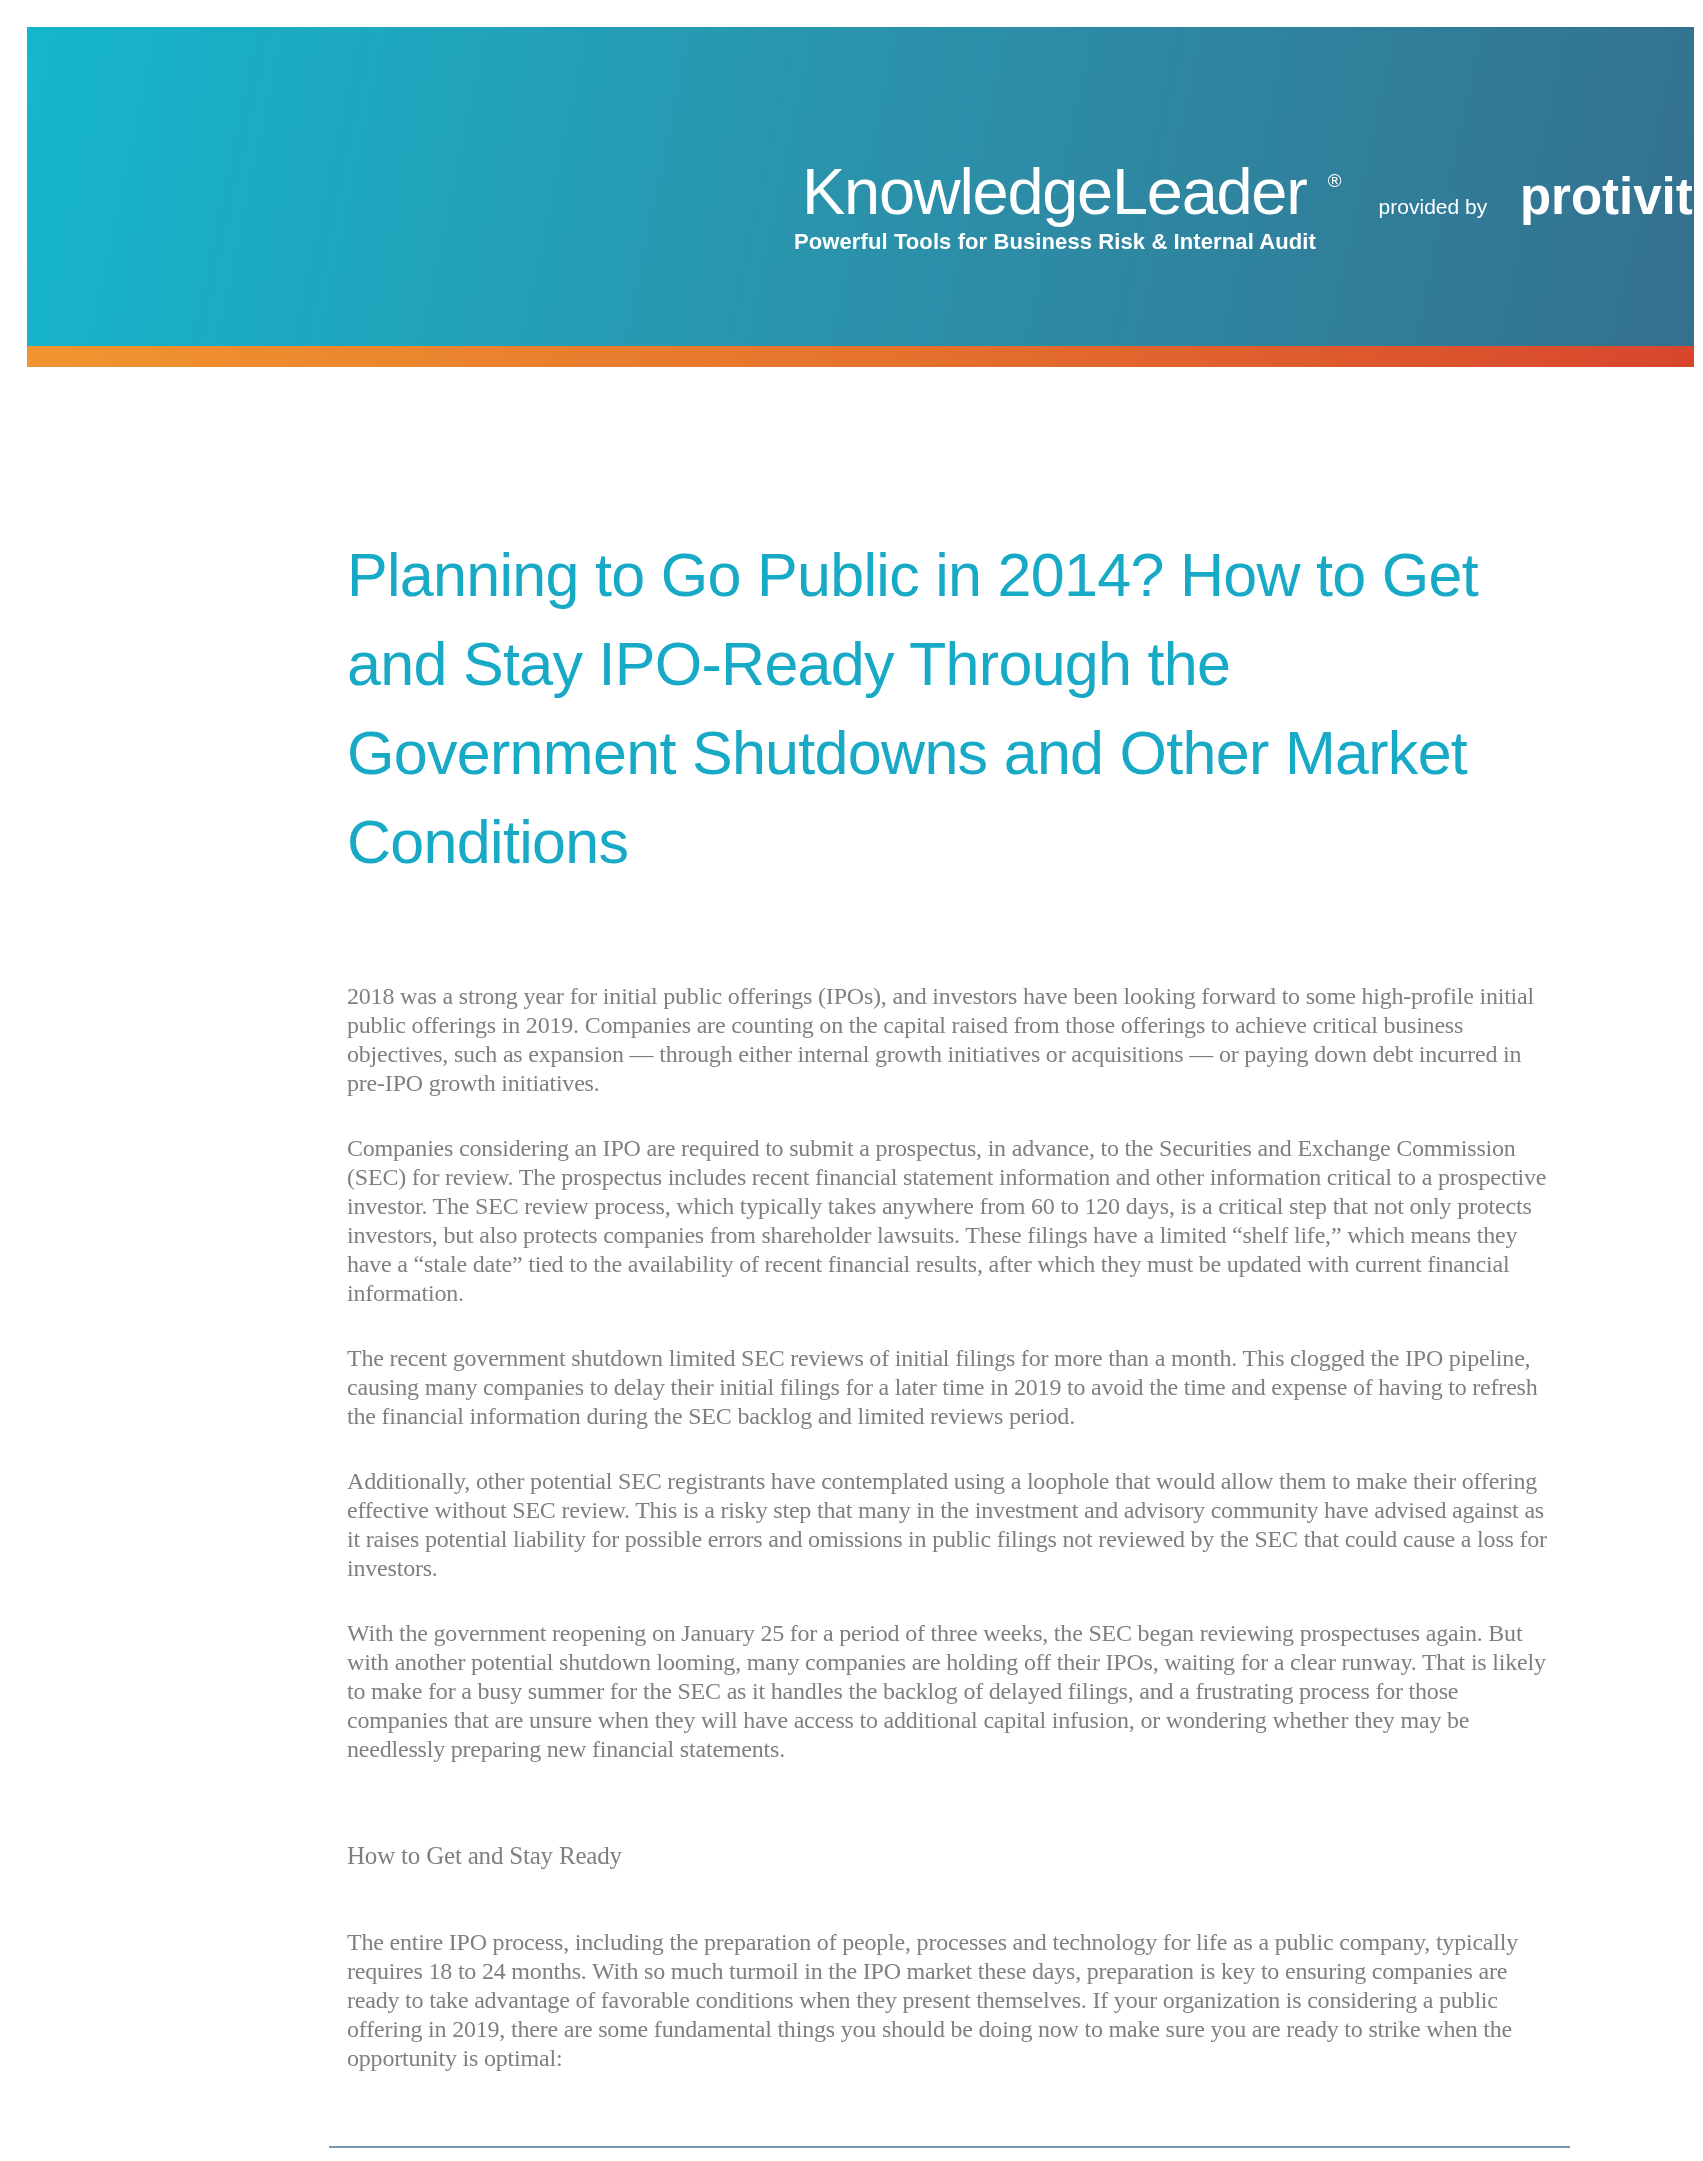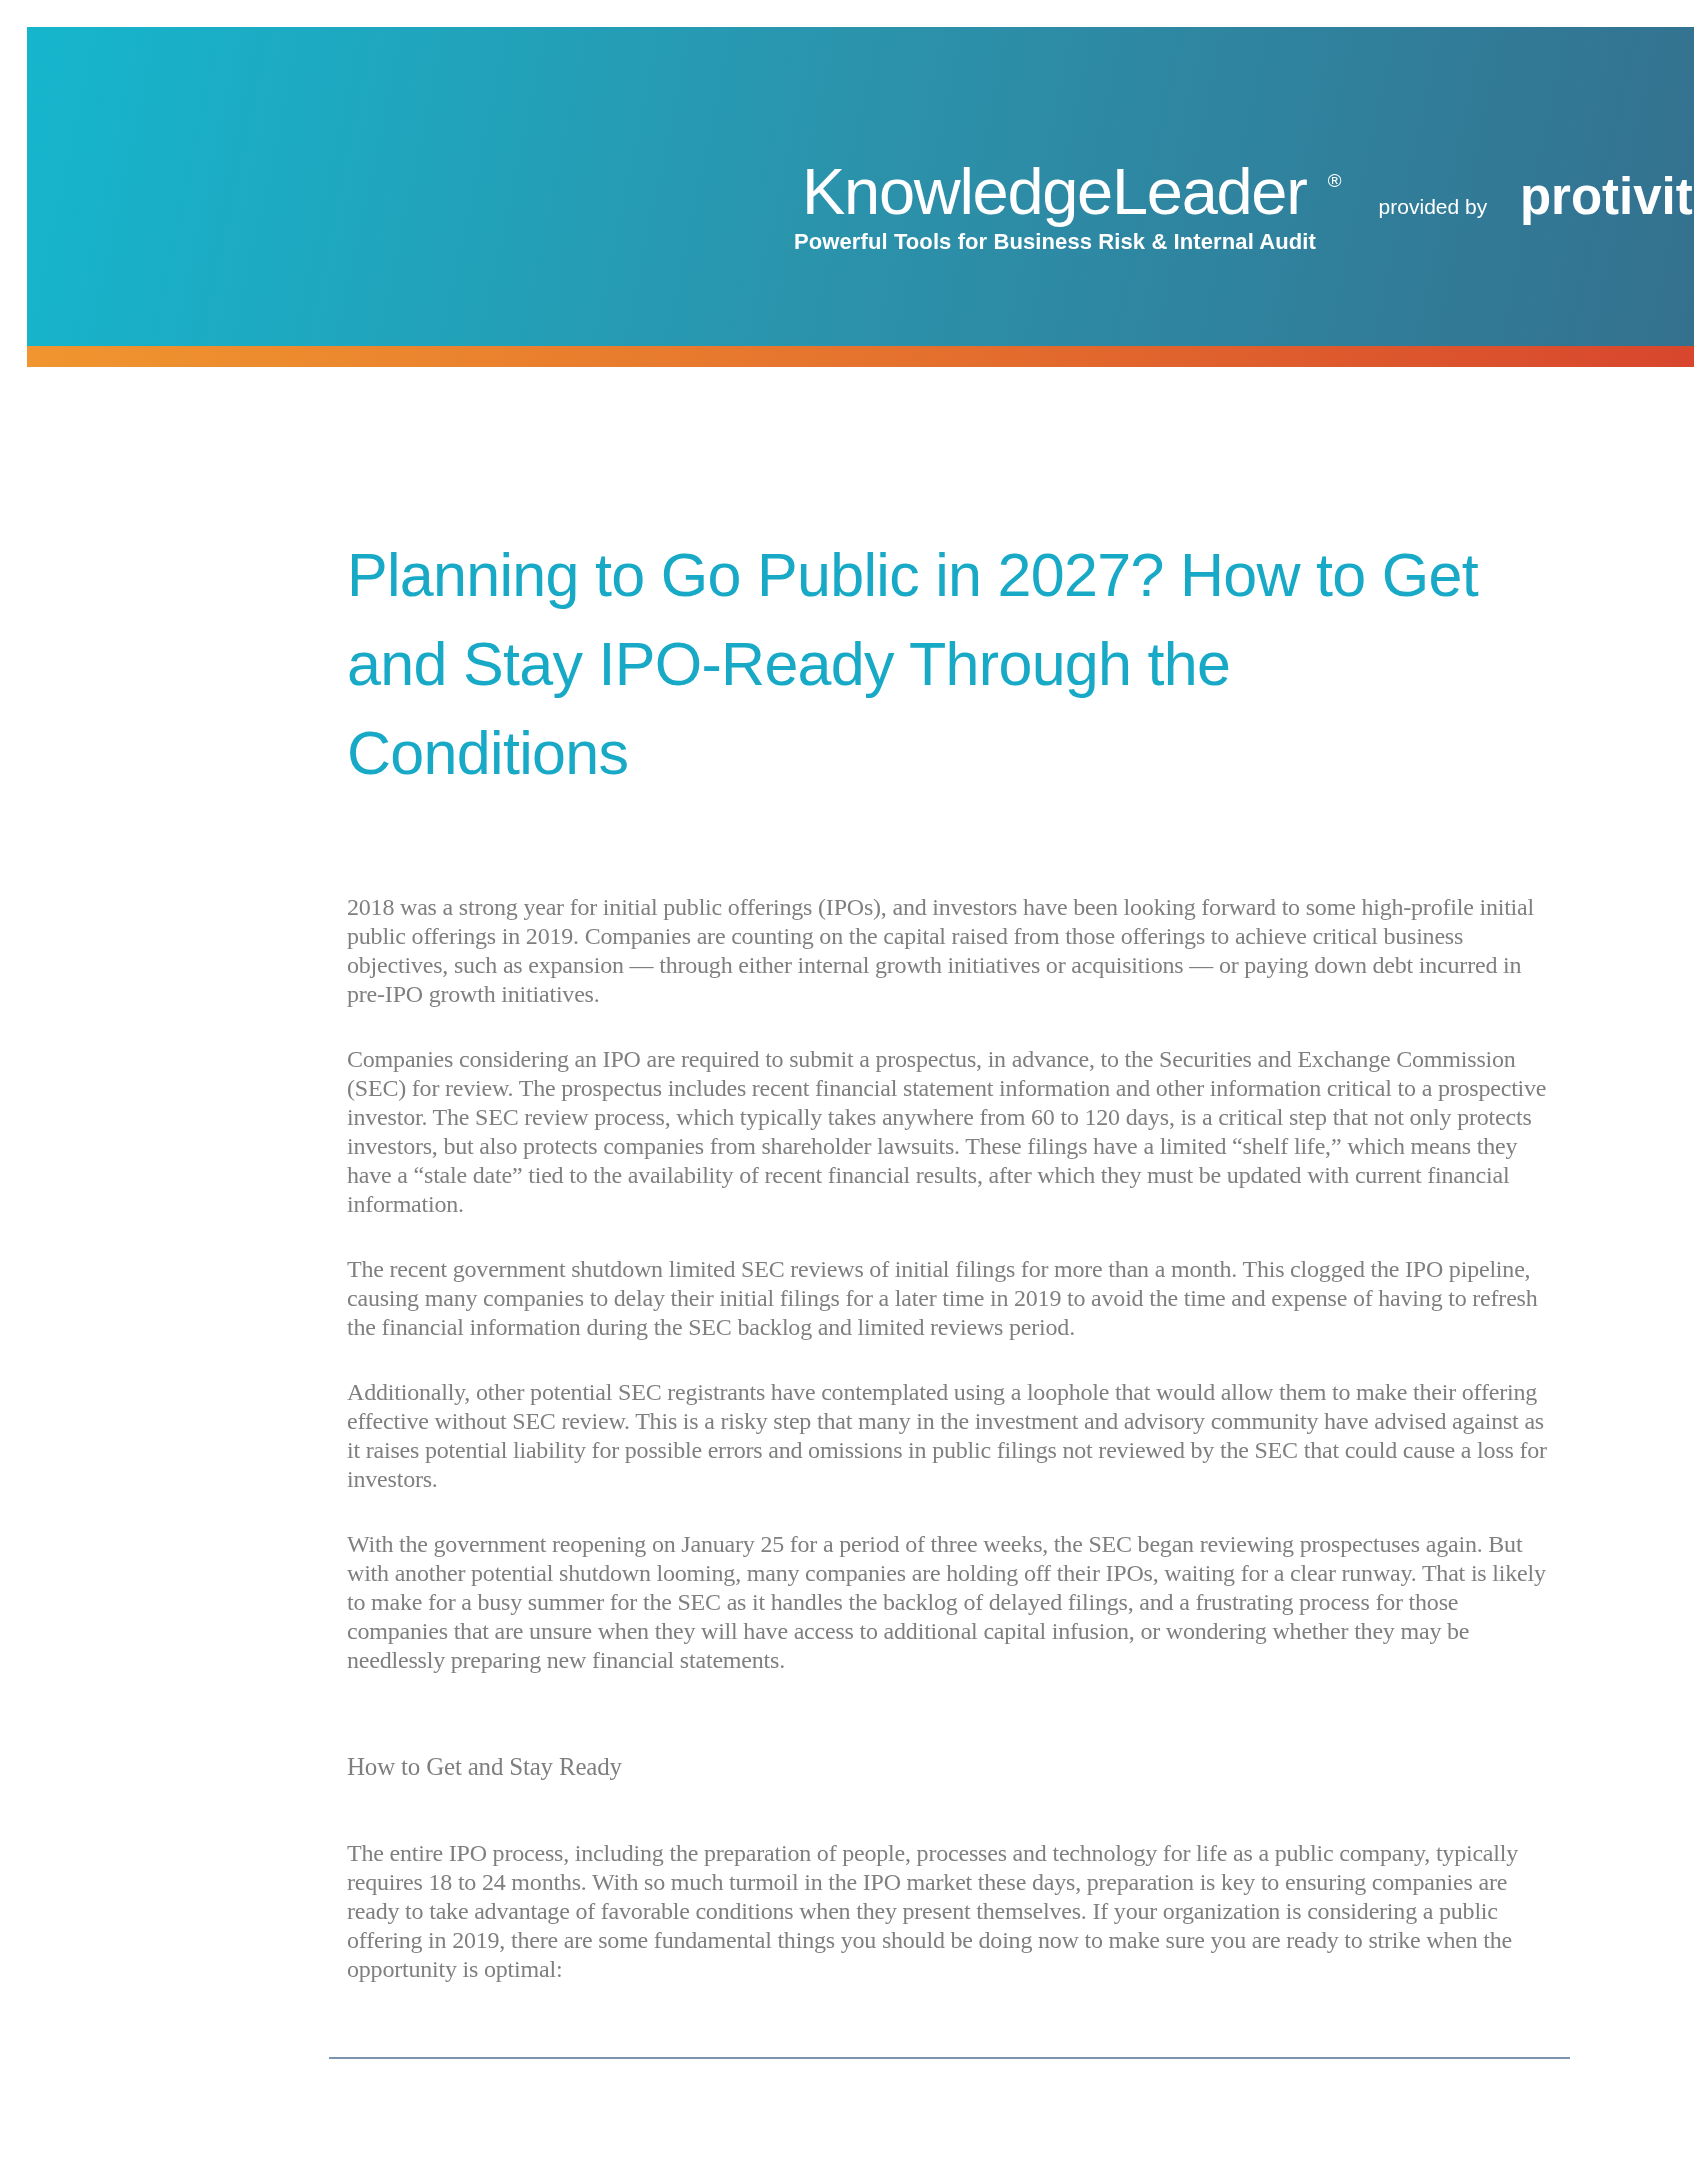--- a/index.html
+++ b/index.html
@@ -153,22 +153,23 @@
       <span class="partner-reg">®</span>
     </div>
     <div class="tagline">Powerful Tools for Business Risk &amp; Internal Audit</div>
   </div>
 
   <div class="stripe"></div>
 
   <div class="content">
 
     <div class="title-block">
-      <div class="title-line">Planning to Go Public in 2027? How to Get</div>
+      <div class="title-line">Planning to Go Public in 2014? How to Get</div>
       <div class="title-line">and Stay IPO-Ready Through the</div>
+      <div class="title-line">Government Shutdowns and Other Market</div>
       <div class="title-line">Conditions</div>
     </div>
 
 
     <div class="body-copy">
       <p>2018 was a strong year for initial public offerings (IPOs), and investors have been looking forward to some high-profile initial public offerings in 2019. Companies are counting on the capital raised from those offerings to achieve critical business objectives, such as expansion — through either internal growth initiatives or acquisitions — or paying down debt incurred in pre-IPO growth initiatives.</p>
       <p>Companies considering an IPO are required to submit a prospectus, in advance, to the Securities and Exchange Commission (SEC) for review. The prospectus includes recent financial statement information and other information critical to a prospective investor. The SEC review process, which typically takes anywhere from 60 to 120 days, is a critical step that not only protects investors, but also protects companies from shareholder lawsuits. These filings have a limited “shelf life,” which means they have a “stale date” tied to the availability of recent financial results, after which they must be updated with current financial information.</p>
       <p>The recent government shutdown limited SEC reviews of initial filings for more than a month. This clogged the IPO pipeline, causing many companies to delay their initial filings for a later time in 2019 to avoid the time and expense of having to refresh the financial information during the SEC backlog and limited reviews period.</p>
       <p>Additionally, other potential SEC registrants have contemplated using a loophole that would allow them to make their offering effective without SEC review. This is a risky step that many in the investment and advisory community have advised against as it raises potential liability for possible errors and omissions in public filings not reviewed by the SEC that could cause a loss for investors.</p>
       <p>With the government reopening on January 25 for a period of three weeks, the SEC began reviewing prospectuses again. But with another potential shutdown looming, many companies are holding off their IPOs, waiting for a clear runway. That is likely to make for a busy summer for the SEC as it handles the backlog of delayed filings, and a frustrating process for those companies that are unsure when they will have access to additional capital infusion, or wondering whether they may be needlessly preparing new financial statements.</p>

